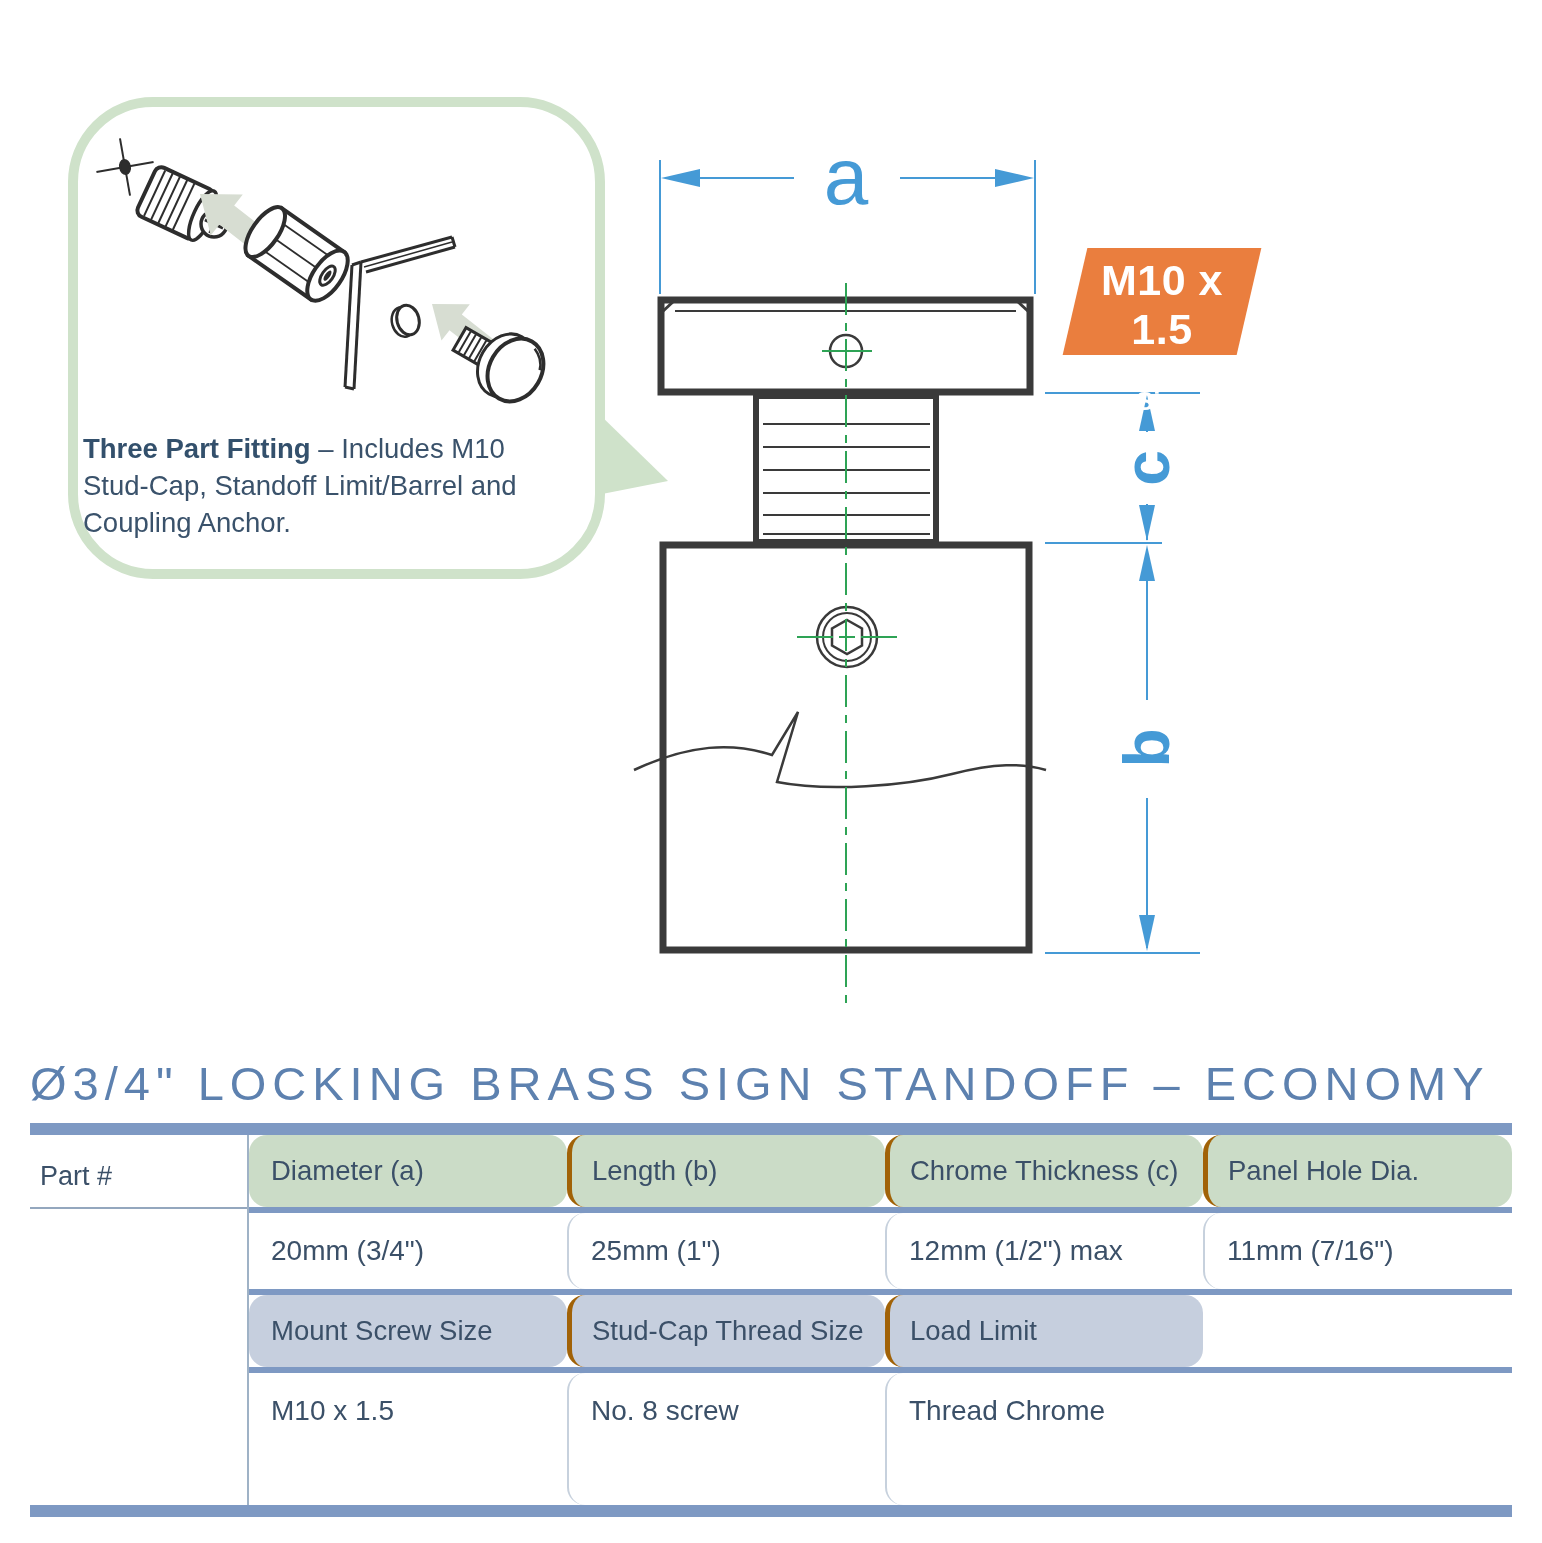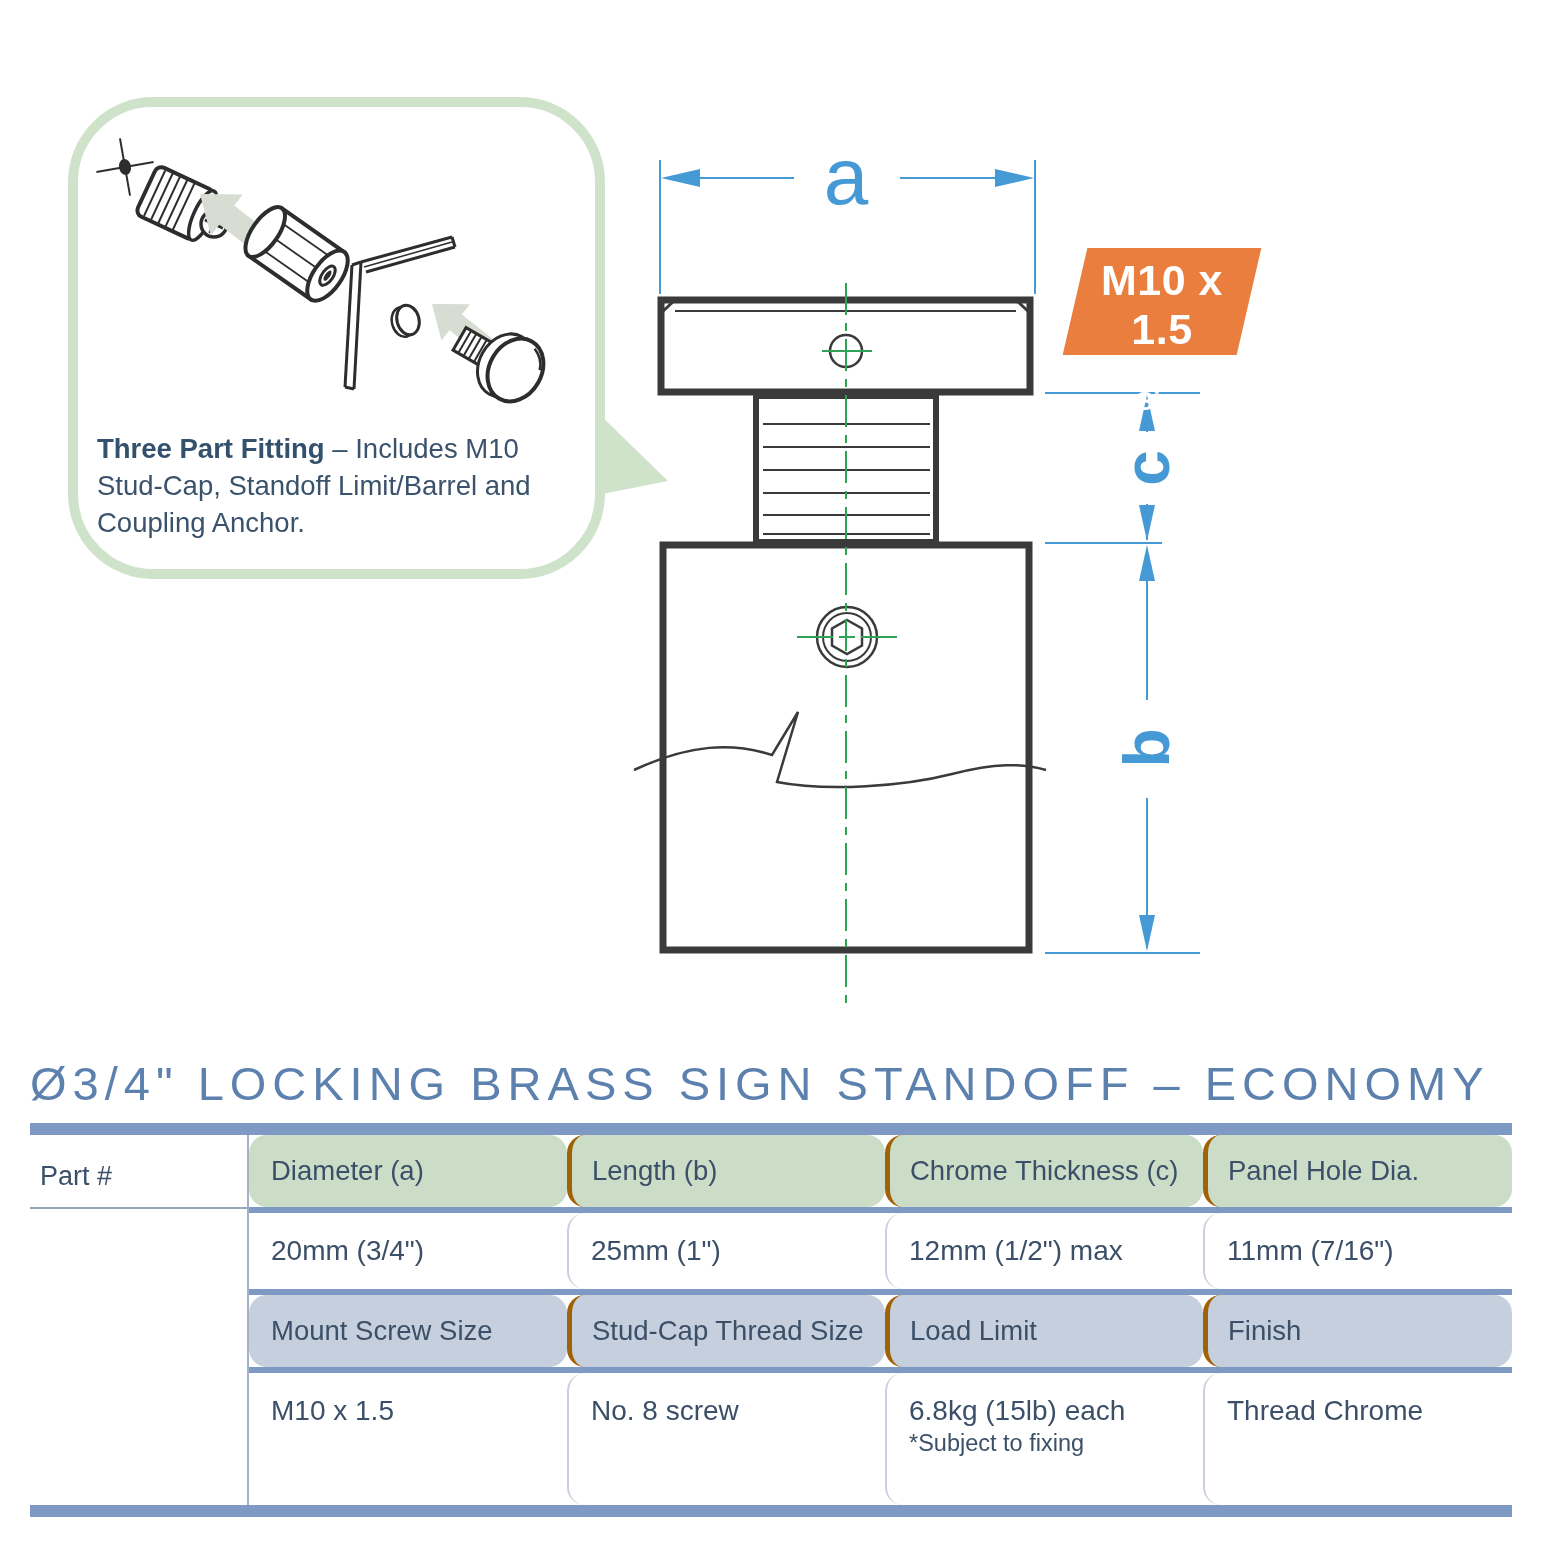--- a/index.html
+++ b/index.html
@@ -6,21 +6,21 @@
   .stage{
     position:relative;width:1542px;height:1543px;background:#fff;overflow:hidden;
     font-family:"Liberation Sans", sans-serif;
   }
   
   .bubble{
     position:absolute;left:68px;top:97px;width:537px;height:482px;
     border:10px solid #CFE2CA;border-radius:85px;box-sizing:border-box;background:#fff;
   }
   .bubble-caption{
-    position:absolute;left:97px;top:430px;width:470px;
+    position:absolute;left:83px;top:430px;width:470px;
     font-size:27.5px;line-height:37px;color:#3A526B;
   }
   .cap-bold{font-weight:bold;color:#33506C;}
   
   .art{position:absolute;left:0;top:0;}
   
   .dim-letter{
     position:absolute;display:flex;align-items:center;justify-content:center;
     color:#459AD6;
   }
@@ -237,30 +237,25 @@
           <div>20mm (3/4")</div>
           <div>25mm (1")</div>
           <div>12mm (1/2") max</div>
           <div>11mm (7/16")</div>
         </div>
         <div class="rule"></div>
         <div class="trow hdr hdr-blue">
           <div>Mount Screw Size</div>
           <div>Stud-Cap Thread Size</div>
           <div>Load Limit</div>
-          <div>Finish</div>
         </div>
         <div class="rule"></div>
         <div class="trow vals vals-2">
           <div>M10 x 1.5</div>
           <div>No. 8 screw</div>
-          <div>
-            <span>6.8kg (15lb) each</span>
-            <span class="note">*Subject to fixing</span>
-          </div>
           <div>Thread Chrome</div>
         </div>
       </div>
     </div>
     <div class="bar"></div>
   </div>
 
 </div>
 
 </body></html>

